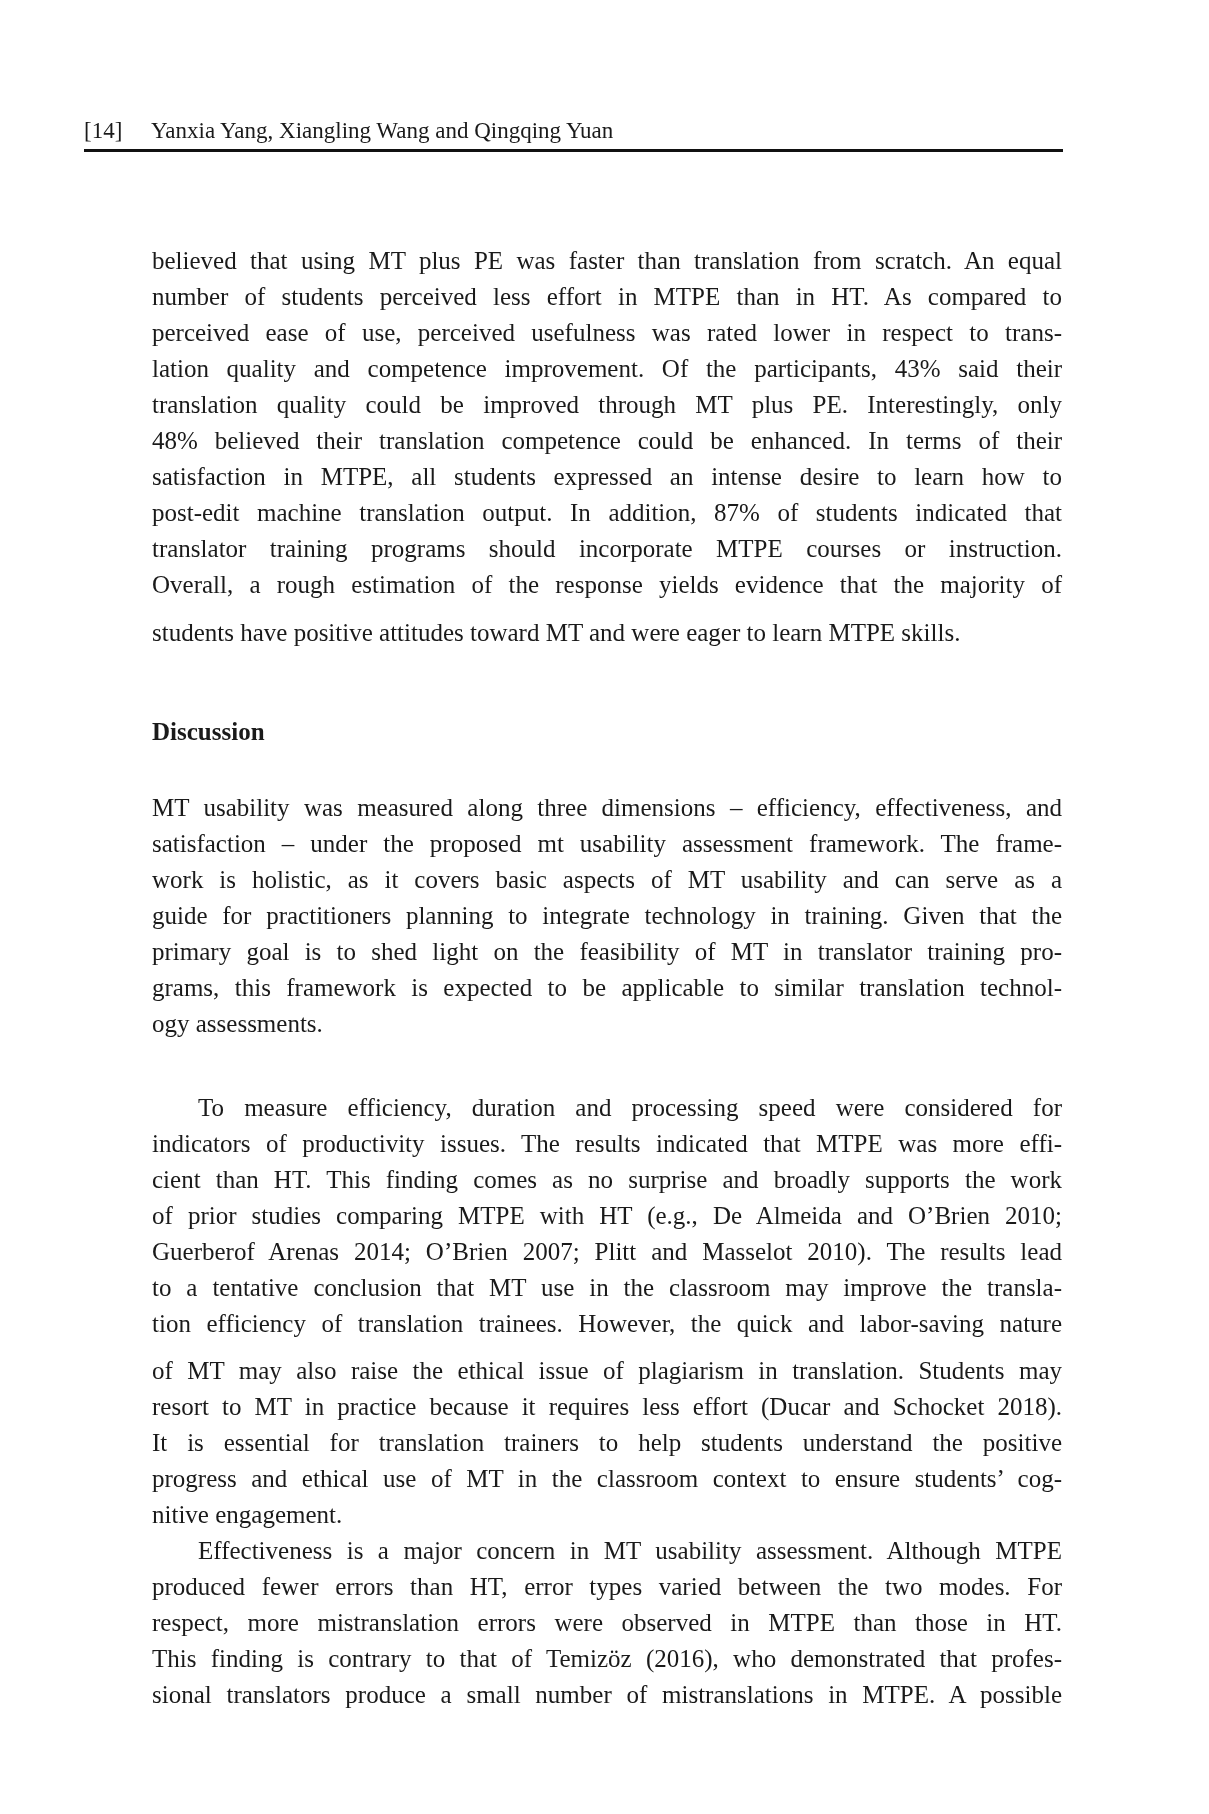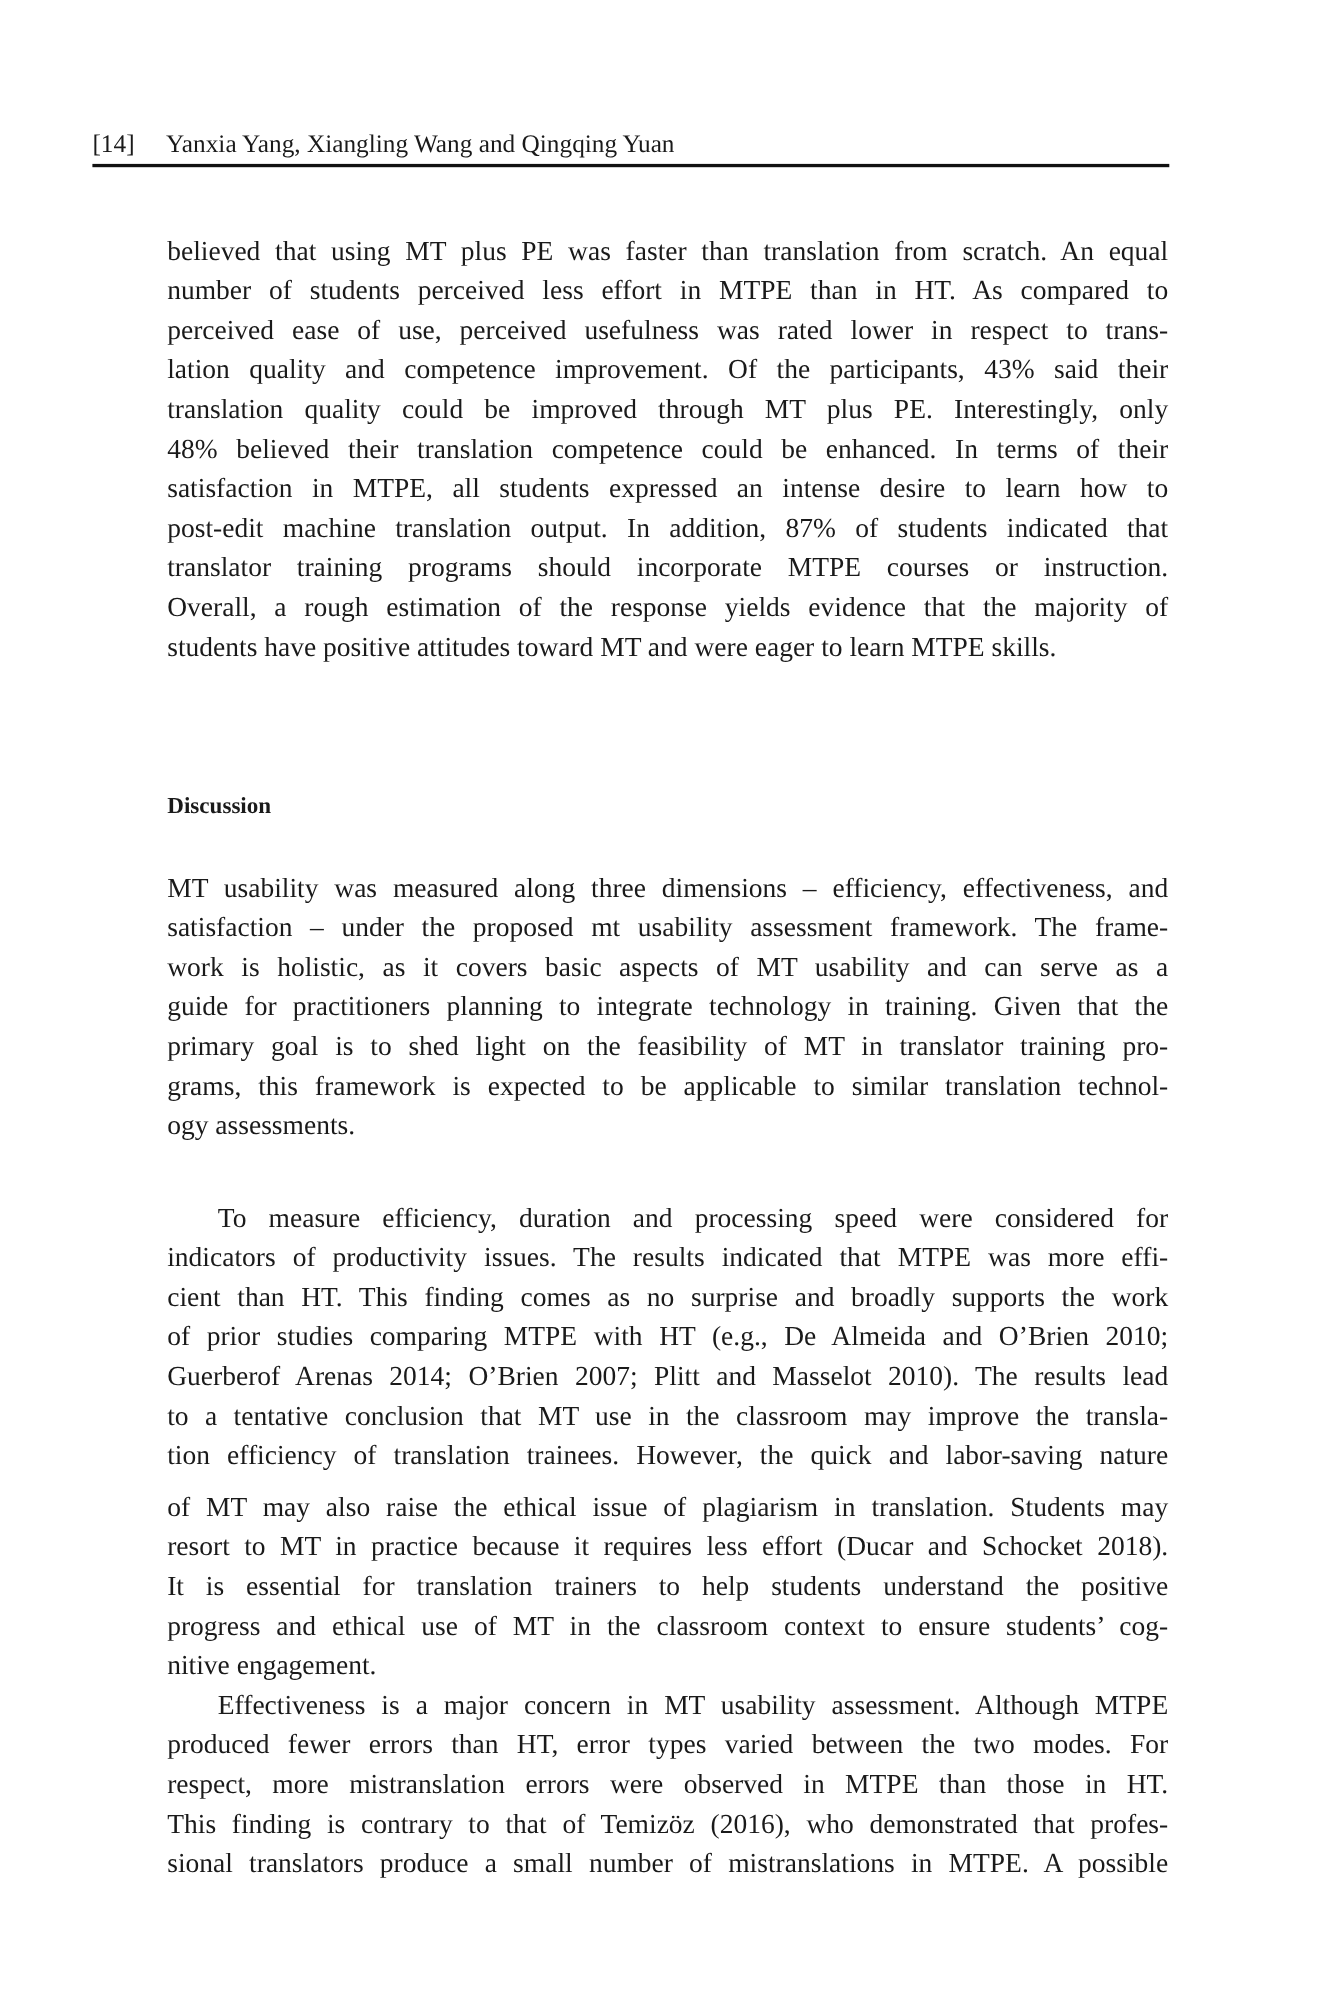--- a/index.html
+++ b/index.html
@@ -8,44 +8,44 @@
   .header { position: absolute; left: 84px; top: 116px; width: 979px; height: 32px;
             font-size: 23px; line-height: 30px; white-space: nowrap; }
   .header .pnum { position: absolute; left: 0; top: 0; }
   .header .authors { position: absolute; left: 67px; top: 0; }
   .rule { position: absolute; left: 84px; top: 149px; width: 979px; height: 3px; background: #111; }
   .block { position: absolute; left: 152px; width: 910px; font-size: 25px; }
   .line { height: 36px; line-height: 36px; white-space: nowrap; text-align: justify;
           text-align-last: justify; overflow: visible; }
   .line.last { text-align-last: left; }
   .line.indent { padding-left: 46px; }
-  .heading { position: absolute; left: 152px; top: 714px; font-size: 21px; font-weight: bold;
+  .heading { position: absolute; left: 152px; top: 714px; font-size: 25px; font-weight: bold;
              line-height: 36px; }
 </style>
 </head>
 <body>
 
 <div class="header">
   <span class="pnum">[14]</span>
   <span class="authors">Yanxia Yang, Xiangling Wang and Qingqing Yuan</span>
 </div>
 <div class="rule"></div>
 
 <div class="block" style="top:211px;">
-  <div class="line" style="white-space: nowrap; word-spacing: 0px;">believed that using MT plus PE was faster than translation from scratch. An equal</div>
+  <div class="line" style="white-space: nowrap; word-spacing: 0px; margin-top: 32px;">believed that using MT plus PE was faster than translation from scratch. An equal</div>
   <div class="line" style="white-space: nowrap; word-spacing: 0px;">number of students perceived less effort in MTPE than in HT. As compared to</div>
   <div class="line" style="white-space: nowrap; word-spacing: 0px;">perceived ease of use, perceived usefulness was rated lower in respect to trans-</div>
   <div class="line" style="white-space: nowrap; word-spacing: 0px;">lation quality and competence improvement. Of the participants, 43% said their</div>
   <div class="line" style="white-space: nowrap; word-spacing: 0px;">translation quality could be improved through MT plus PE. Interestingly, only</div>
   <div class="line" style="white-space: nowrap; word-spacing: 0px;">48% believed their translation competence could be enhanced. In terms of their</div>
   <div class="line" style="white-space: nowrap; word-spacing: 0px;">satisfaction in MTPE, all students expressed an intense desire to learn how to</div>
   <div class="line" style="white-space: nowrap; word-spacing: 0px;">post-edit machine translation output. In addition, 87% of students indicated that</div>
   <div class="line" style="white-space: nowrap; word-spacing: 0px;">translator training programs should incorporate MTPE courses or instruction.</div>
   <div class="line" style="white-space: nowrap; word-spacing: 0px;">Overall, a rough estimation of the response yields evidence that the majority of</div>
-  <div class="line last" style="white-space: nowrap;">students have positive attitudes toward MT and were eager to learn MTPE skills.</div>
+  <div class="line last" style="white-space: nowrap; margin-top: 12px;">students have positive attitudes toward MT and were eager to learn MTPE skills.</div>
 </div>
 
 <div class="heading">Discussion</div>
 
 <div class="block" style="top:790px;">
   <div>
     <div class="line" style="white-space: nowrap; word-spacing: 0px;">MT usability was measured along three dimensions – efficiency, effectiveness, and</div>
     <div class="line" style="white-space: nowrap; word-spacing: 0px;">satisfaction – under the proposed mt usability assessment framework. The frame-</div>
     <div class="line" style="white-space: nowrap; word-spacing: 0px;">work is holistic, as it covers basic aspects of MT usability and can serve as a</div>
     <div class="line" style="white-space: nowrap; word-spacing: 0px;">guide for practitioners planning to integrate technology in training. Given that the</div>

